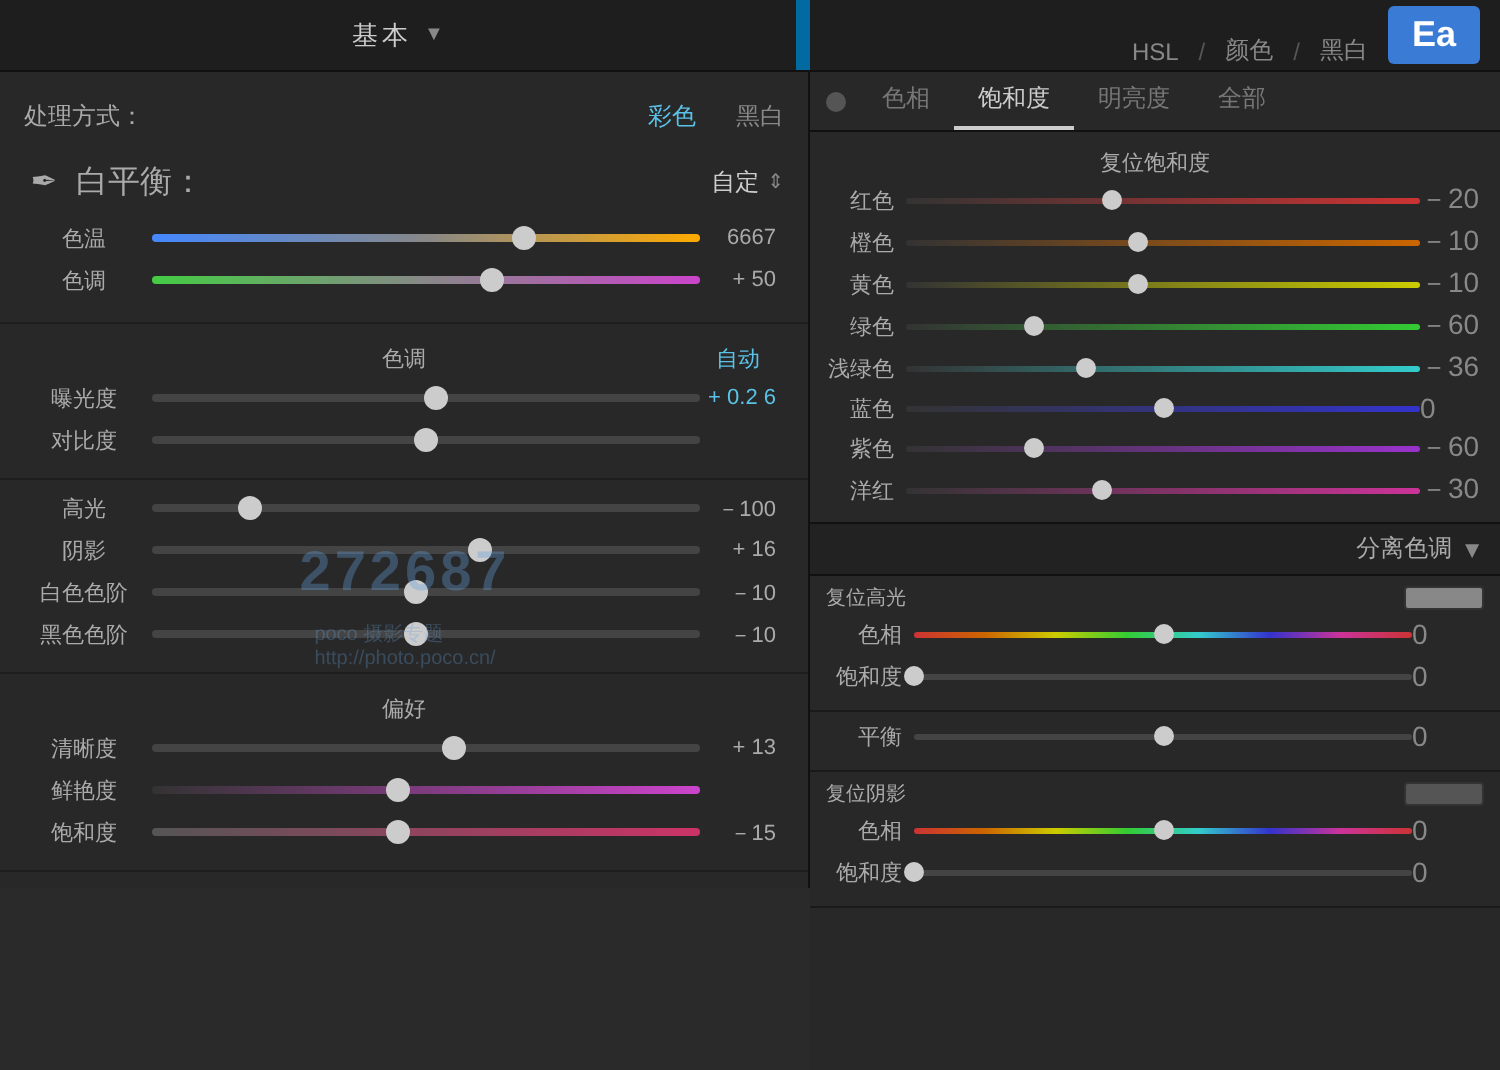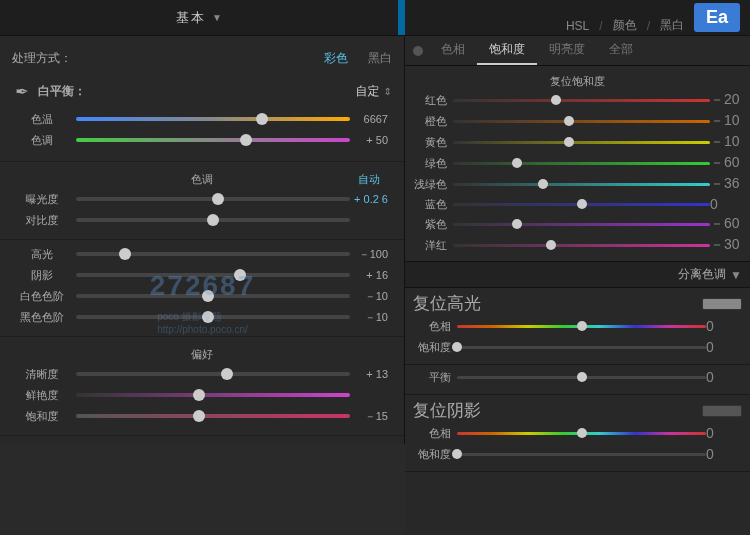--- a/index.html
+++ b/index.html
@@ -130,21 +130,21 @@
     .eyedropper-icon {
       width: 20px;
       height: 28px;
       display: flex;
       align-items: center;
       justify-content: center;
       margin-right: 6px;
       color: #aaa;
       font-size: 16px;
     }
-    .wb-label { color: #aaa; font-size: 12px; flex: 1; font-weight: bold; }
+    .wb-label { color: #aaa; font-size: 16px; flex: 1; }
     .wb-select {
       color: #ccc;
       font-size: 12px;
       display: flex;
       align-items: center;
       gap: 4px;
     }
     .wb-select .arrows { color: #888; font-size: 10px; }
 
     
@@ -359,21 +359,21 @@
       padding: 4px 8px;
       border-bottom: 1px solid #1a1a1a;
     }
     .split-sub-header {
       display: flex;
       align-items: center;
       justify-content: space-between;
       margin-bottom: 3px;
     }
     .split-sub-label {
-      font-size: 17px;
+      font-size: 10px;
       color: #aaa;
     }
     .split-color-box {
       width: 40px;
       height: 12px;
       background: #555;
       border: 1px solid #333;
       border-radius: 2px;
     }
     .split-color-box.light { background: #888; }

